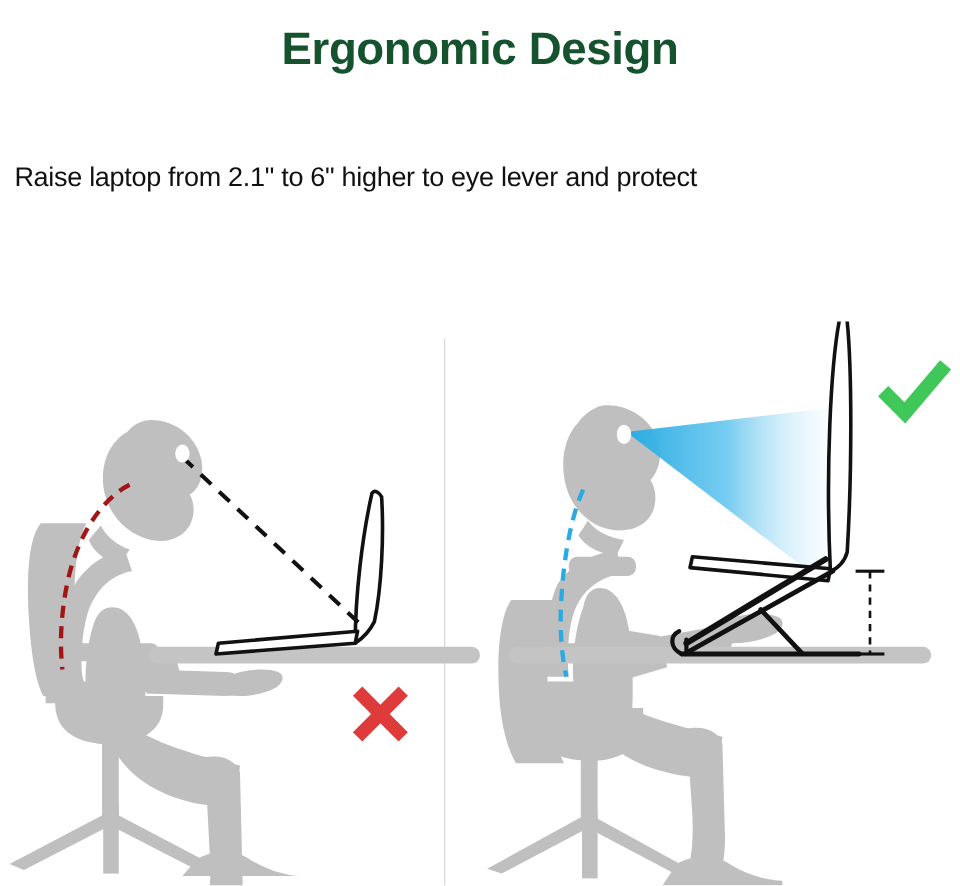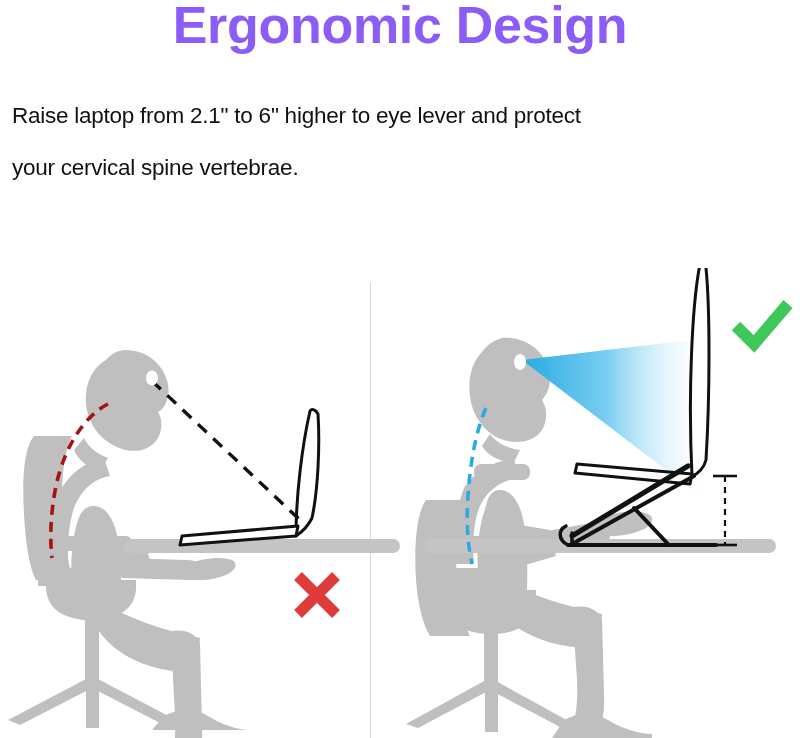--- a/index.html
+++ b/index.html
@@ -22,26 +22,26 @@
     background: #ffffff;
   }
   
   .header-block {
     position: absolute;
     left: 0;
     top: 0;
     width: 800px;
   }
   .title {
-    margin: 0;
+    margin: 16px;
     padding-top: 2px;
     text-align: center;
-    font-size: 52px;
+    font-size: 38px;
     font-weight: bold;
-    color: #8b5cf6;
+    color: #14532d;
     letter-spacing: -0.3px;
     line-height: 46px;
   }
   .subtitle {
     margin: 0;
     padding: 0 16px 0 12px;
     font-size: 22.5px;
     color: #111111;
     line-height: 52px;
     letter-spacing: -0.25px;
@@ -80,21 +80,20 @@
   .mark-chk { left: 730px; top: 298px; }
 </style>
 </head>
 <body>
 
 <div class="page">
 
   <div class="header-block">
     <h1 class="title">Ergonomic Design</h1>
     <p class="subtitle subtitle-line-1">Raise laptop from 2.1" to 6" higher to eye lever and protect</p>
-    <p class="subtitle">your cervical spine vertebrae.</p>
   </div>
 
   <div class="panels">
 
     <div class="divider"></div>
 
     <div class="panel panel-left">
       <svg width="400" height="470" viewBox="0 0 400 470">
         <g fill="#bfbfbf">
 

